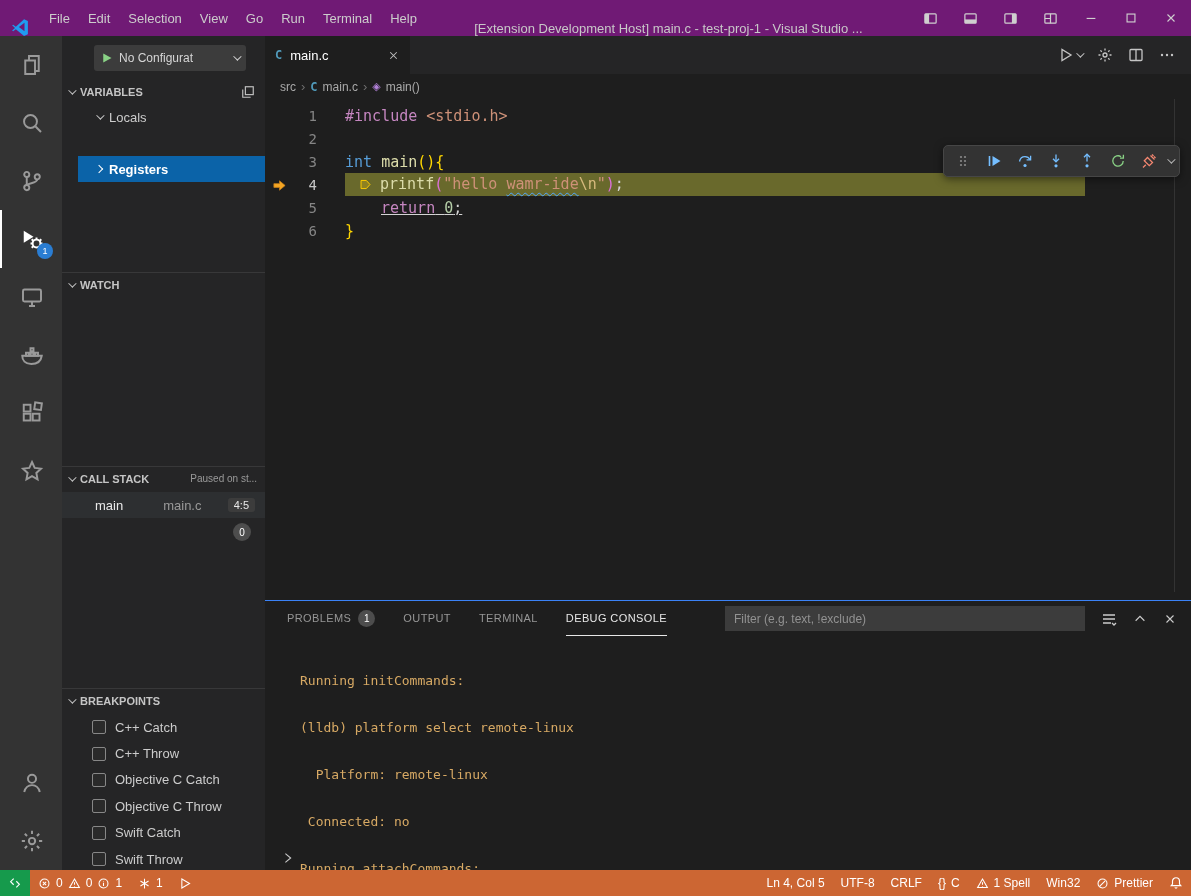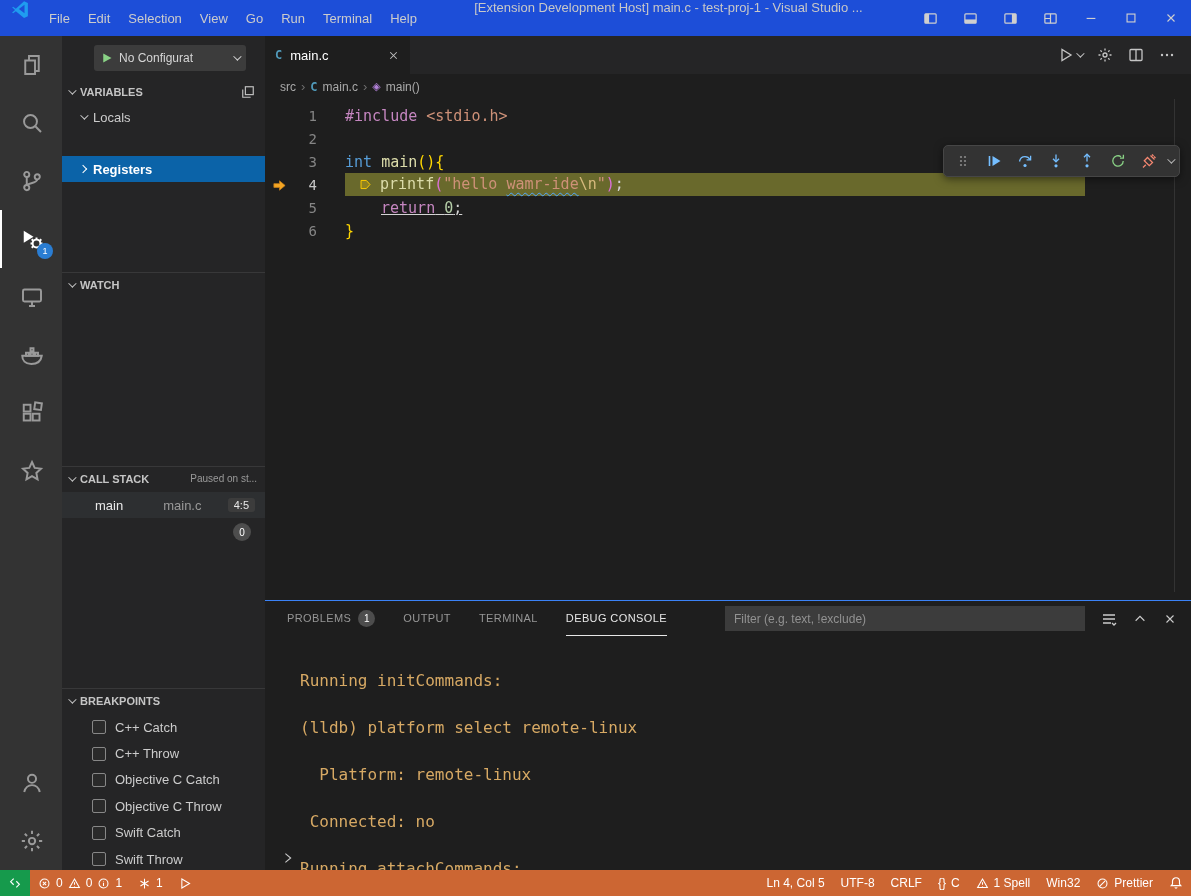--- a/index.html
+++ b/index.html
@@ -6,21 +6,21 @@
   html,body { width:1191px; height:896px; overflow:hidden; }
   body {
     background:#1e1e1e; color:#cccccc;
     font-family:"Liberation Sans","DejaVu Sans",sans-serif;
     font-size:13px; position:relative; user-select:none;
   }
   svg { display:block; }
   .ic { stroke:currentColor; fill:none; stroke-width:1.3; }
 
   
-  .titlebar { height:36px; background:#1d4ed8; display:flex; align-items:flex-start; color:#cccccc; }
+  .titlebar { height:36px; background:#701a75; display:flex; align-items:flex-end; color:#cccccc; }
   .logo { width:40px; display:flex; justify-content:center; align-items:center; }
   .menus { display:flex; height:100%; }
   .menu-item { padding:0 9px; display:flex; align-items:center; height:100%; font-size:13px; }
   .title-text { margin:0 auto; font-size:13px; color:#c8c8c8; white-space:nowrap; }
   .win-controls { display:flex; height:100%; }
   .win-btn { width:40px; display:flex; align-items:center; justify-content:center; color:#cfcfcf; }
 
   
   .activitybar { position:absolute; top:36px; bottom:26px; left:0; width:62px; background:#333333; display:flex; flex-direction:column; }
   .ab-item { height:58px; display:flex; align-items:center; justify-content:center; color:#9a9a9a; position:relative; border-left:2px solid transparent; }
@@ -33,21 +33,21 @@
   .sidebar { position:absolute; top:36px; bottom:26px; left:62px; width:203px; background:#252526; overflow:hidden; }
   .launch-row { position:absolute; top:8px; left:32px; right:12px; height:28px; display:flex; align-items:center; }
   .launch-box { display:flex; align-items:center; gap:6px; background:#3c3c3c; border-radius:3px; height:26px; padding:0 7px; width:152px; color:#d6d6d6; font-size:12px; }
   .chev { width:6px; height:6px; border-right:1.4px solid currentColor; border-bottom:1.4px solid currentColor; display:inline-block; }
   .chev.down { transform:rotate(45deg) translateY(-2px); }
   .chev.right { transform:rotate(-45deg); }
   .section-header { position:absolute; left:0; right:0; height:24px; display:flex; align-items:center; gap:6px;
     font-size:11px; font-weight:bold; color:#c5c5c5; padding-left:6px; }
   .section-header .chev { color:#c5c5c5; }
   .sep-top { border-top:1px solid rgba(170,170,170,.15); }
-  .tree-row { position:absolute; left:0; right:0; height:26px; display:flex; align-items:center; gap:7px; padding-left:18px; font-size:13px; color:#cccccc; }
+  .tree-row { position:absolute; left:16px; right:0; height:26px; display:flex; align-items:center; gap:7px; padding-left:18px; font-size:13px; color:#cccccc; }
   .tree-row.selected { background:var(--list_selected_bg,#0b63a8); color:#ffffff; font-weight:bold; }
   .cs-status { margin-left:auto; margin-right:8px; font-weight:normal; font-size:10px; color:#9a9a9a; }
   .frame-row { position:absolute; left:0; right:0; height:26px; background:#2d2f31; display:flex; align-items:center; font-size:13px; }
   .frame-name { margin-left:33px; color:#e8e8e8; }
   .frame-file { margin-left:40px; color:#999999; }
   .frame-pos { margin-left:auto; margin-right:10px; background:#3c3c3c; color:#e8e8e8; font-size:11px; padding:1px 6px; border-radius:3px; }
   .zero-row { position:absolute; left:0; right:0; height:26px; display:flex; align-items:center; justify-content:flex-end; padding-right:14px; }
   .zero-badge { width:18px; height:18px; border-radius:50%; background:#4d4d4d; color:#fff; font-size:10px; display:flex; align-items:center; justify-content:center; }
   .bp-list { position:absolute; left:0; right:0; top:678px; }
   .bp-row { height:26.4px; display:flex; align-items:center; gap:9px; padding-left:30px; font-size:13px; color:#cccccc; }
@@ -96,21 +96,21 @@
   
   .panel { height:270px; border-top:1px solid #3b82f6; position:relative; display:flex; flex-direction:column; }
   .panel-header { height:35px; display:flex; align-items:center; padding:0 14px 0 22px; }
   .panel-tab { height:34px; display:flex; align-items:center; gap:7px; margin-right:28px; font-size:11px; letter-spacing:.4px;
     color:#969696; border-bottom:1px solid transparent; }
   .panel-tab.active { color:#e7e7e7; border-bottom:1px solid #e7e7e7; }
   .p-badge { width:17px; height:17px; border-radius:50%; background:#4d4d4d; color:#fff; font-size:10px; display:flex; align-items:center; justify-content:center; letter-spacing:0; }
   .filter-input { margin-left:auto; width:360px; height:25px; background:#3c3c3c; border:1px solid #3c3c3c; color:#cccccc; font-size:12px; padding:0 8px; outline:none; }
   .filter-input::placeholder { color:#929292; }
   .panel-icons { display:flex; align-items:center; gap:16px; padding-left:16px; color:#cccccc; }
-  .console { flex:1; padding:9px 0 0 35px; font-family:"DejaVu Sans Mono",monospace; font-size:16px; line-height:23.5px;
+  .console { flex:1; padding:9px 0 0 35px; font-family:"DejaVu Sans Mono",monospace; font-size:13px; line-height:23.5px;
     color:var(--console_text,#d7a964); white-space:pre; overflow:hidden; }
   .console-input { position:absolute; left:16px; bottom:5px; color:#c8c8c8; }
 
   
   .statusbar { position:absolute; left:0; right:0; bottom:0; height:26px; background:var(--statusbar_bg,#cc6633); color:#ffffff;
     display:flex; align-items:center; font-size:12px; }
   .sb-item { height:100%; display:flex; align-items:center; gap:5px; padding:0 8px; white-space:nowrap; }
   .sb-remote { background:var(--remote_bg,#169a4c); padding:0 8px; }
   .sb-right { margin-left:auto; display:flex; height:100%; }
 </style>

